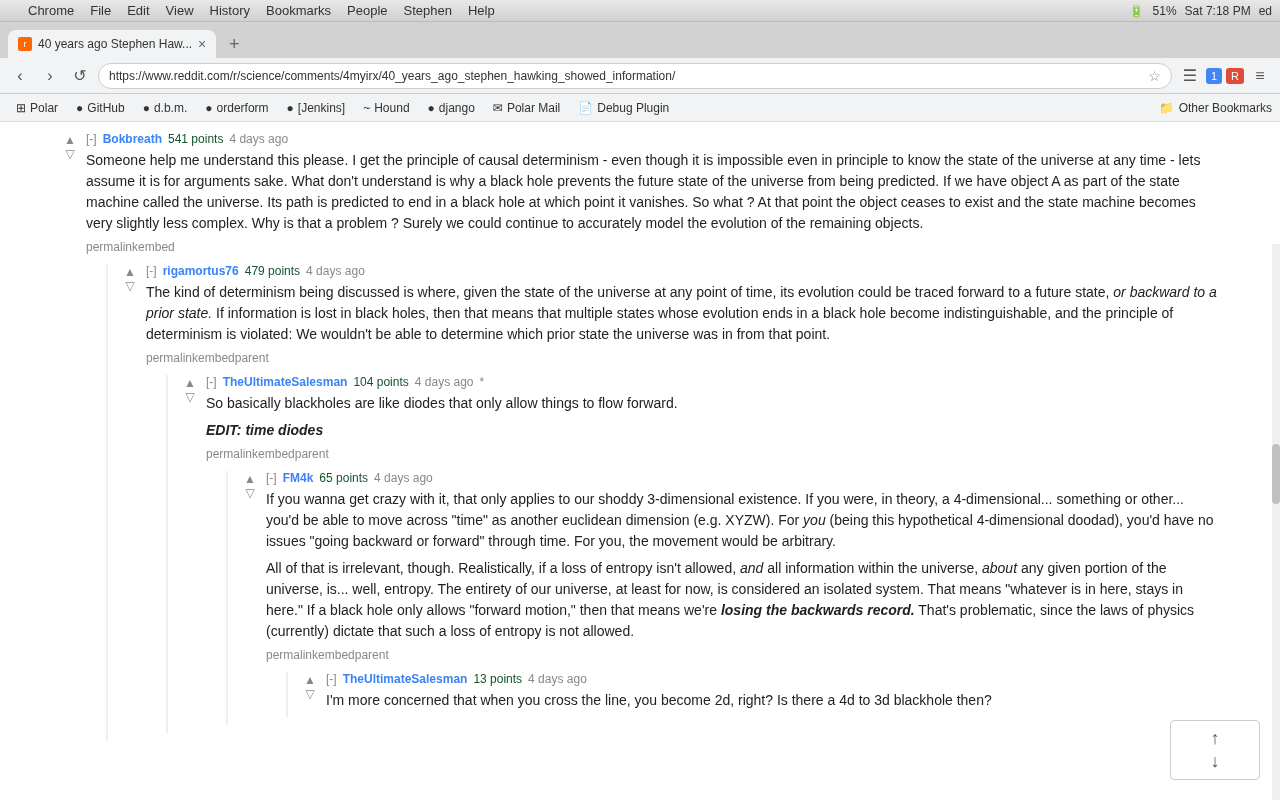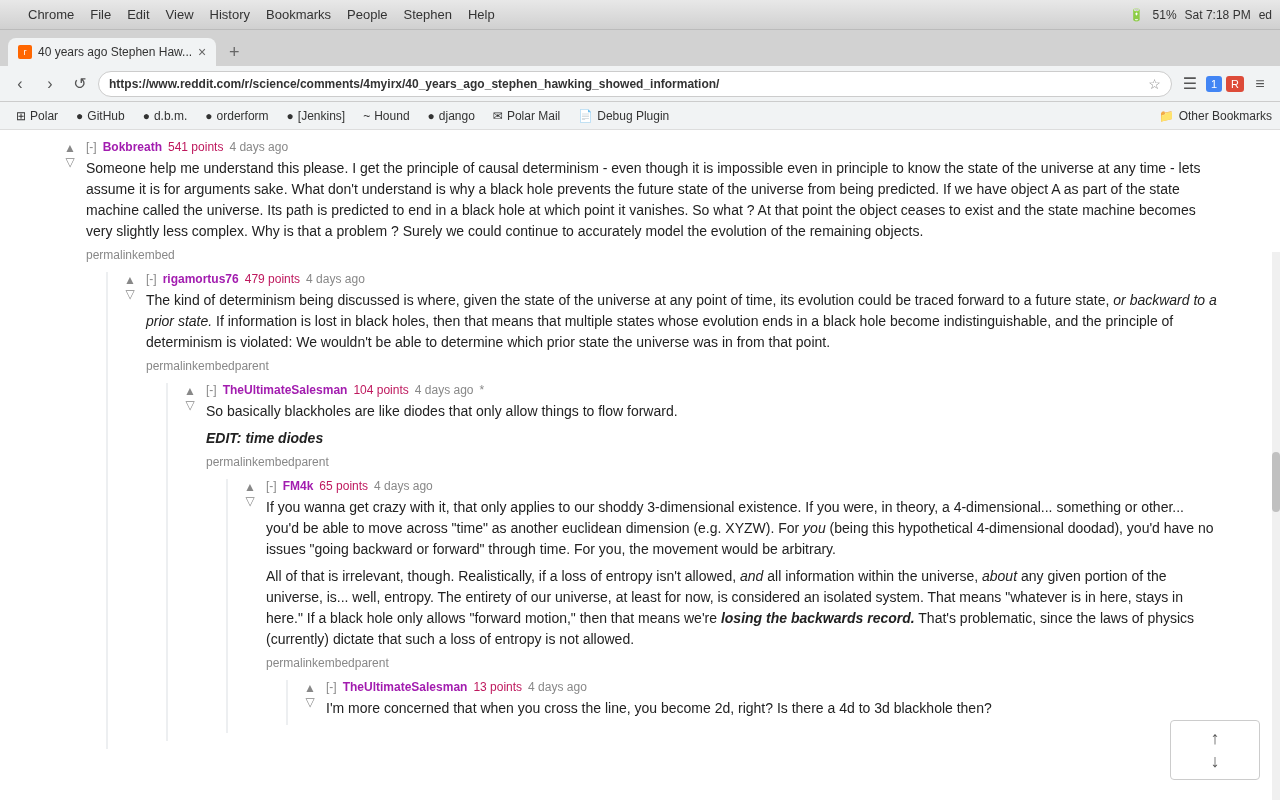--- a/index.html
+++ b/index.html
@@ -1,21 +1,21 @@
 <!DOCTYPE html>
 <html><head>
   <meta charset="utf-8">
   <style>
     * { margin: 0; padding: 0; box-sizing: border-box; }
     body { font-family: -apple-system, BlinkMacSystemFont, "Helvetica Neue", Arial, sans-serif; font-size: 13px; background: #f6f7f8; color: #333; width: 1280px; height: 800px; overflow: hidden; }
 
     
     .menu-bar {
       width: 100%;
-      height: 30px;
+      height: 22px;
       background: linear-gradient(to bottom, #e8e8e8, #d0d0d0);
       display: flex;
       align-items: center;
       padding: 0 8px;
       font-size: 13px;
       border-bottom: 1px solid #bbb;
       gap: 16px;
     }
     .menu-bar-apple { font-size: 16px; margin-right: 4px; }
     .menu-bar-item { cursor: pointer; }
@@ -65,21 +65,21 @@
       height: 26px;
       background: white;
       border: 1px solid #ccc;
       border-radius: 13px;
       display: flex;
       align-items: center;
       padding: 0 10px;
       font-size: 12px;
       color: #333;
     }
-    .url-text { flex: 1; overflow: hidden; text-overflow: ellipsis; white-space: nowrap; font-weight: bold; }
+    .url-text { flex: 1; overflow: hidden; text-overflow: ellipsis; white-space: nowrap; }
     .url-star { color: #888; margin-left: 6px; font-size: 14px; }
     .address-bar-actions { display: flex; align-items: center; gap: 4px; }
     .addr-btn { font-size: 16px; color: #555; cursor: pointer; width: 24px; height: 24px; display: flex; align-items: center; justify-content: center; }
 
     
     .bookmarks-bar {
       width: 100%;
       height: 28px;
       background: #f1f3f4;
       display: flex;
@@ -140,23 +140,23 @@
     .vote-arrow.down { color: #888; }
     .comment-body { flex: 1; }
     .comment-header {
       display: flex;
       align-items: center;
       gap: 6px;
       margin-bottom: 4px;
       font-size: 12px;
       color: #888;
     }
-    .comment-author { color: #a21caf; font-weight: bold; cursor: pointer; }
+    .comment-author { color: #3b82f6; font-weight: bold; cursor: pointer; }
     .comment-collapse { color: #888; cursor: pointer; font-size: 12px; }
-    .comment-points { color: #be185d; }
+    .comment-points { color: #14532d; }
     .comment-time { color: #888; }
     .comment-text {
       font-size: 14px;
       line-height: 1.5;
       color: #222;
       margin-bottom: 6px;
     }
     .comment-text em { font-style: italic; }
     .comment-text strong { font-weight: bold; }
     .comment-actions {

